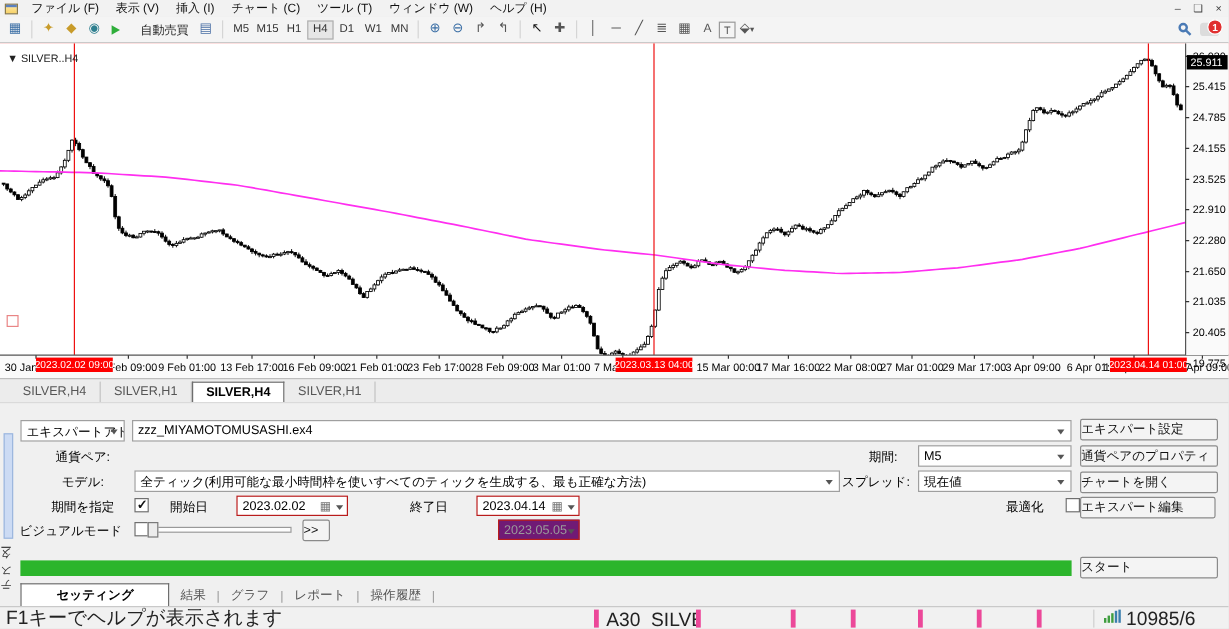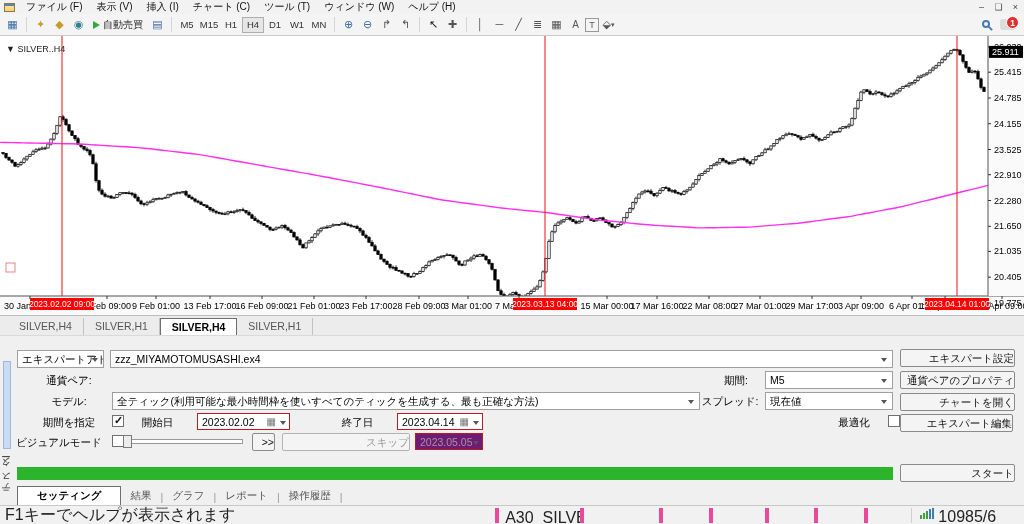--- a/index.html
+++ b/index.html
@@ -11,21 +11,21 @@
   .appicon::after{content:"";position:absolute;left:0;top:0;right:0;height:2px;background:#5a80c0}
   .menu{padding:0 7px;white-space:nowrap}
   .mspacer{flex:1}
   .winctl{width:17px;text-align:center;font-size:9px;color:#444;line-height:13px}
   
   .toolbar{height:22px;display:flex;align-items:center;background:#f4f4f4;border-bottom:1px solid #c9c9c9;font-size:10px;padding-left:3px;position:relative}
   .tbsep{width:1px;height:15px;background:#d5d5d5;margin:0 4px}
   .tbtn{height:18px;min-width:19px;display:flex;align-items:center;justify-content:center;color:#555}
   .ic{font-size:11px;line-height:1}
   .ic.blue{color:#3a6ea5}.ic.gold{color:#c89b2a}.ic.teal{color:#2e7f8f}.ic.steel{color:#4a6fa5}
-  .autotrade{height:18px;display:flex;align-items:center;gap:3px;padding:0 5px;color:#222;font-size:10px}
+  .autotrade{height:18px;display:flex;align-items:center;gap:17px;padding:0 5px;color:#222;font-size:10px}
   .playtri{width:0;height:0;border-left:7px solid #2fae3a;border-top:4.5px solid transparent;border-bottom:4.5px solid transparent}
   .tf{width:22px;height:16px;display:flex;align-items:center;justify-content:center;font-size:9.5px;color:#333}
   .tf.active{background:#e6e6e6;border:1px solid #aeaeae}
   .magwrap{position:absolute;right:34px;top:5px}
   .mag{width:8px;height:8px;border:2px solid #4a7ab5;border-radius:50%;position:relative;display:inline-block}
   .mag::after{content:"";position:absolute;width:6px;height:2px;background:#4a7ab5;transform:rotate(45deg);right:-5px;bottom:-3px}
   .bubble{position:absolute;right:8px;top:5px;width:16px;height:11px;background:#dcdcdc;border-radius:3px}
   .badge{position:absolute;right:5px;top:2px;width:13px;height:13px;border-radius:50%;background:#e03030;color:#fff;font-size:8.5px;font-weight:bold;display:flex;align-items:center;justify-content:center;border:1px solid #fff}
   
   .chartwrap{height:279px;background:#fca5a5;position:relative}
@@ -39,30 +39,30 @@
   .tstrip{position:absolute;left:3px;top:25px;width:8px;height:88px;background:#ccdbf4;border:1px solid #9db7de}
   .tside{position:absolute;left:0;top:118px;width:13px;height:50px;display:flex;align-items:center;justify-content:center}
   .tside span{writing-mode:vertical-rl;transform:rotate(180deg);font-size:9.5px;color:#333;letter-spacing:1px}
   .tlabel{position:absolute;text-align:center;color:#000;white-space:nowrap}
   .combo{position:absolute;height:18px;background:#fff;border:1px solid #9f9f9f;padding:2px 18px 0 4px;overflow:hidden;white-space:nowrap}
   .combo::after{content:"";position:absolute;right:5px;top:7px;border:3.5px solid transparent;border-top:4px solid #555}
   .datebox{position:absolute;height:17px;background:#fff;border:1px solid #b91c1c;padding:2px 28px 0 4px;white-space:nowrap}
   .datebox .cal{position:absolute;right:13px;top:2px;font-size:10px;color:#777}
   .datebox::after{content:"";position:absolute;right:3px;top:7px;border:3px solid transparent;border-top:4px solid #555}
   .datebox.disabled{color:#9a9a9a;background:#701a75}
-  .tbutton{position:absolute;height:18px;background:#f4f4f4;border:1px solid #8a8a8a;border-radius:2px;text-align:right;font-size:10.5px;line-height:16px;color:#111}
+  .tbutton{position:absolute;height:18px;background:#f4f4f4;border:1px solid #8a8a8a;border-radius:2px;text-align:left;font-size:10.5px;line-height:16px;color:#111}
   .tbutton.disabled{color:#9a9a9a;border-color:#b3b3b3}
   .chk{position:absolute;width:12px;height:12px;background:#fff;border:1px solid #6f6f6f}
   .chk.checked::after{content:"✓";position:absolute;left:1px;top:-2px;font-size:11px;color:#111;font-weight:bold}
   .slidertrack{position:absolute;height:5px;background:#fdfdfd;border:1px solid #999}
   .sliderthumb{position:absolute;width:9px;height:13px;background:#ececec;border:1px solid #7a7a7a}
   .progress{position:absolute;background:#2cb52c}
   .ttabs{position:absolute;left:17px;top:151px;display:flex;align-items:flex-end;height:18px;font-size:10.5px;color:#555}
   .ttab{padding:2px 9px;white-space:nowrap}
-  .ttab.active{background:#fff;border:1px solid #6e6e6e;border-bottom:none;font-weight:bold;color:#000;padding:2px 19px}
+  .ttab.active{background:#fff;border:1px solid #6e6e6e;border-bottom:none;font-weight:bold;color:#000;padding:2px 29px}
   .tsep{color:#999;padding:2px 0}
   
   .statusbar{height:19px;border-top:1px solid #c9c9c9;background:#f1f1f1;display:flex;align-items:center;font-size:16px;color:#222}
   .sb-help{width:503px;padding-left:5px;overflow:hidden;white-space:nowrap}
   .sb-cell{height:15px;border-left:4px solid #ec4899;padding:1px 6px 0;white-space:nowrap;overflow:hidden}
   .sb-conn{display:flex;align-items:flex-start;gap:4px;margin-left:auto;border-left:1px solid #cfcfcf;padding:0 8px 0 8px;height:15px}
   .bars{display:inline-flex;align-items:flex-end;gap:1px;height:11px}
   .bars i{display:block;width:2px;background:#3f9d3f}
 </style>
 </head>
@@ -947,21 +947,20 @@
     <div class="datebox" style="left:397px;top:77px;width:86px"><span>2023.04.14</span><span class="cal">▦</span></div>
     <div class="tlabel" style="left:826px;top:80px;width:56px">最適化</div>
     <span class="chk" style="left:888px;top:79px"></span>
     <div class="tbutton" style="left:900px;top:78px;width:113px">エキスパート編集</div>
 
     <div class="tlabel" style="left:10px;top:100px;width:98px">ビジュアルモード</div>
     <span class="chk" style="left:112px;top:99px"></span>
     <span class="slidertrack" style="left:123px;top:103px;width:120px"></span>
     <span class="sliderthumb" style="left:123px;top:99px"></span>
     <div class="tbutton" style="left:252px;top:97px;width:23px">&gt;&gt;</div>
-    <div class="tbutton disabled" style="left:282px;top:97px;width:128px">スキップ</div>
     <div class="datebox disabled" style="left:415px;top:97px;width:68px"><span>2023.05.05</span></div>
 
     <span class="progress" style="left:17px;top:131px;width:876px;height:13px"></span>
     <div class="tbutton" style="left:900px;top:128px;width:115px">スタート</div>
 
     <div class="ttabs">
       <span class="ttab active">セッティング</span>
       <span class="ttab">結果</span>
       <span class="tsep">|</span>
       <span class="ttab">グラフ</span>

